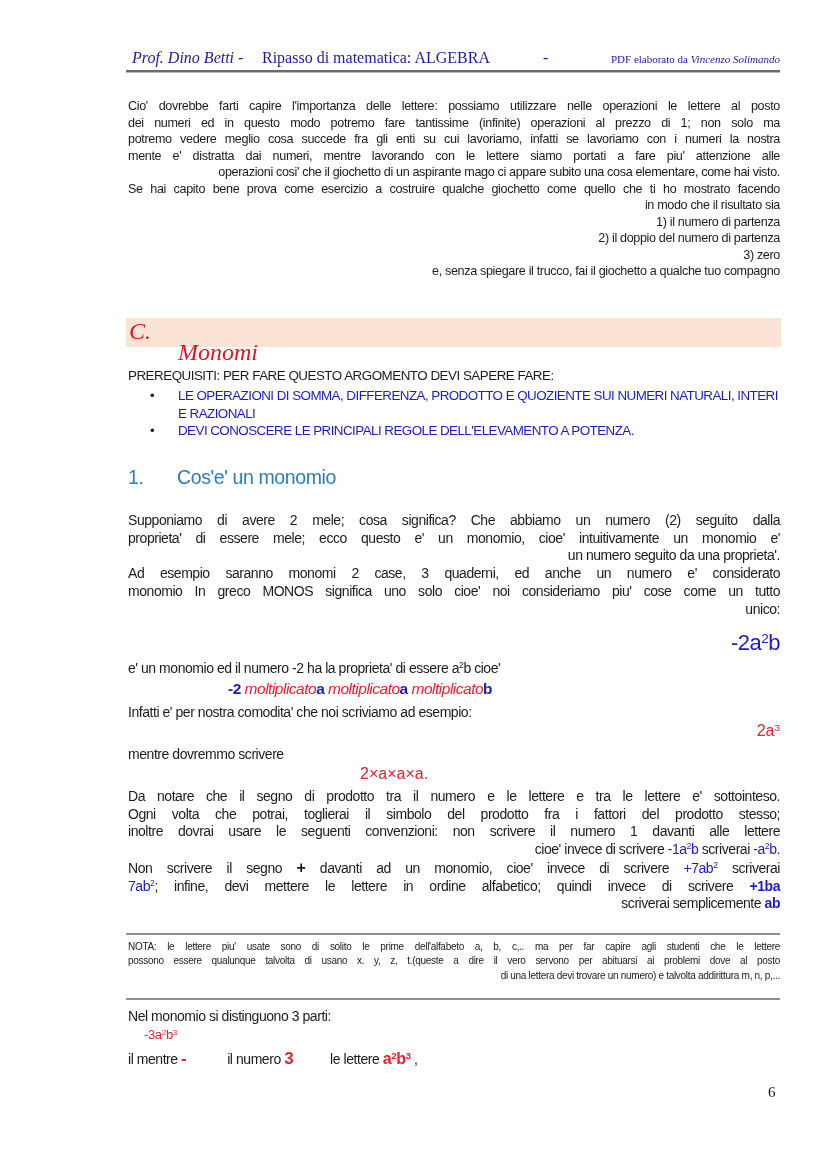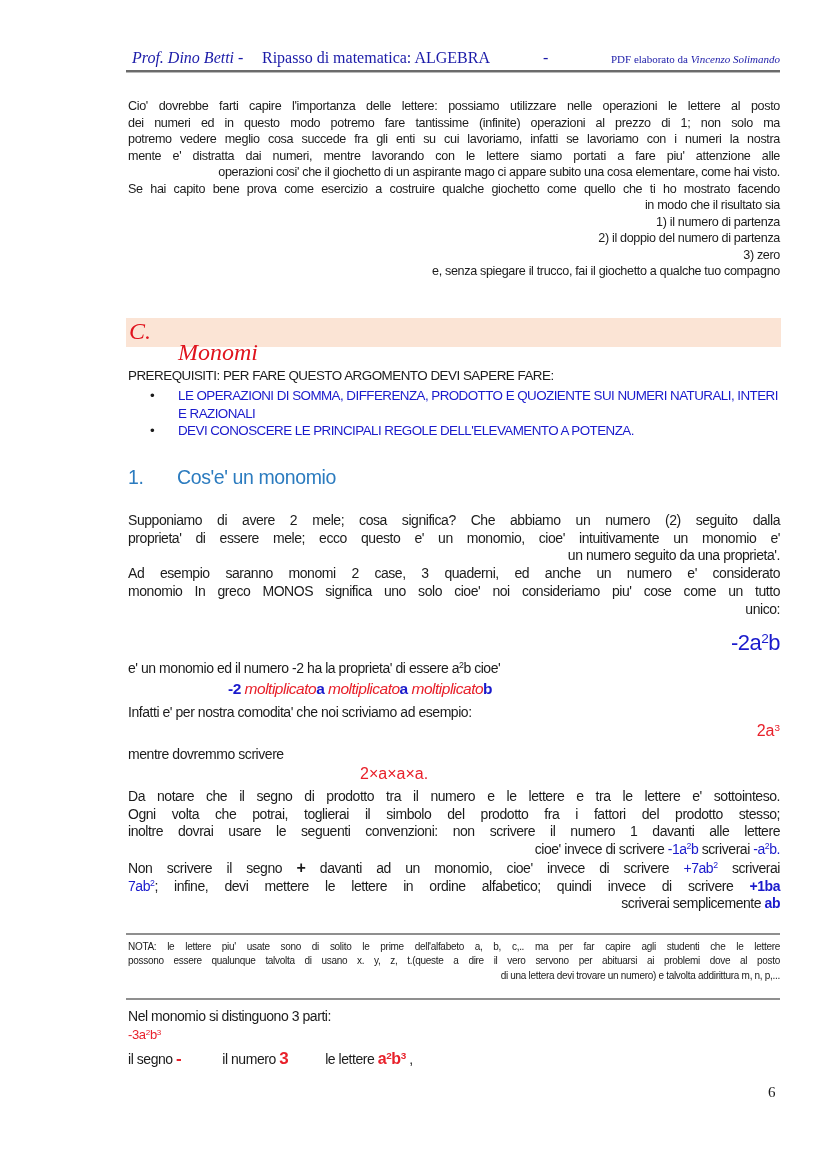--- a/index.html
+++ b/index.html
@@ -152,25 +152,25 @@
 
   <div class="rule" style="top:933px;"></div>
   <div class="note">
     <span class="line j">NOTA: le lettere piu' usate sono di solito le prime dell'alfabeto a, b, c,.. ma per far capire agli studenti che le lettere</span>
     <span class="line j">possono essere qualunque talvolta di usano x. y, z, t.(queste a dire il vero servono per abituarsi ai problemi dove al posto</span>
     <span class="line">di una lettera devi trovare un numero) e talvolta addirittura m, n, p,...</span>
   </div>
   <div class="rule" style="top:998px;"></div>
 
   <div class="txt big" style="top:1008px;">Nel monomio si distinguono 3 parti:</div>
-  <div class="txt" style="top:1027px; font-size:13px; color:#e8202a;">
+  <div class="txt" style="top:1027px; font-size:13px; color:#e8202a;margin-left:16px;">
     <span>-3a</span><sup>2</sup><span>b</span><sup>3</sup>
   </div>
   <div class="txt big" style="top:1050px; white-space:nowrap;">
-    <span>il segno </span><span class="red bold" style="font-size:17px;">-</span>
+    <span>il mentre </span><span class="red bold" style="font-size:17px;">-</span>
     <span style="display:inline-block; width:34px;"></span>
     <span>il numero </span><span class="red bold" style="font-size:17px;">3</span>
     <span style="display:inline-block; width:30px;"></span>
     <span>le lettere </span><span class="red bold" style="font-size:16px;"><span>a</span><sup>2</sup><span>b</span><sup>3</sup></span><span> ,</span>
   </div>
 
   <div class="pagenum">6</div>
 </div>
 
 </body></html>

